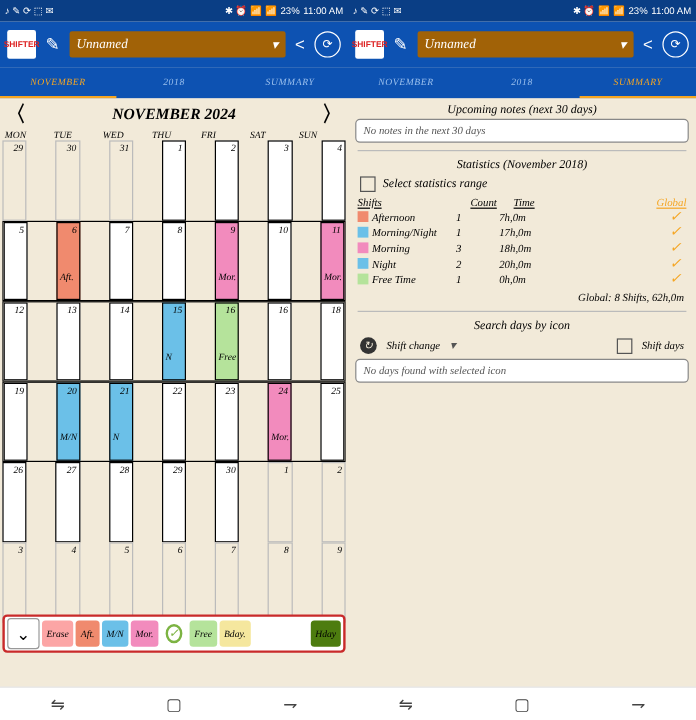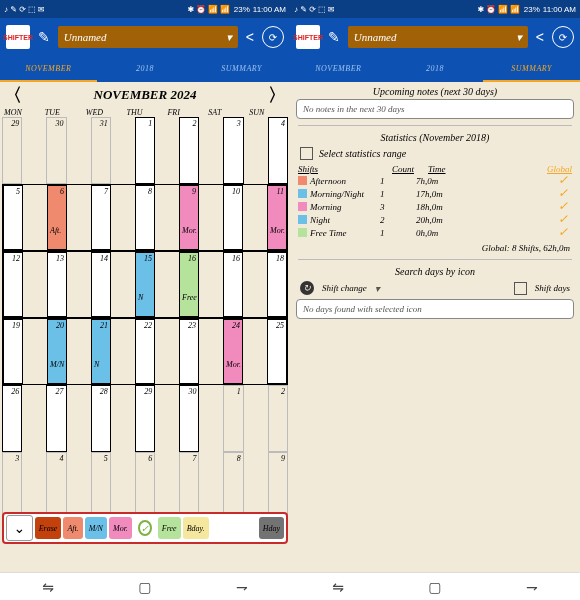--- a/index.html
+++ b/index.html
@@ -38,29 +38,29 @@
   .row.curr .cell { border: 1px solid #000; }
   .c-afternoon { background: #f08a6e; }
   .c-morning { background: #f28bbd; }
   .c-night { background: #6bc0e8; }
   .c-free { background: #b5e39b; }
   .today { background: #fff; }
 
   .shift-bar { position: absolute; bottom: 28px; left: 2px; right: 2px; height: 32px; border: 2px solid #c92a2a; border-radius: 4px; background: #fff; display: flex; align-items: center; padding: 2px; gap: 2px; }
   .sb-chev { width: 28px; height: 26px; border: 1px solid #999; border-radius: 3px; display: flex; align-items: center; justify-content: center; font-size: 14px; }
   .sb-chip { height: 22px; border-radius: 3px; display: flex; align-items: center; justify-content: center; font-size: 8px; font-family: 'Comic Sans MS', cursive; padding: 0 4px; font-style: italic; }
-  .chip-erase { background: #c2410c; }
+  .chip-erase { background: #fca5a5; }
   .chip-aft { background: #f08a6e; }
   .chip-mn { background: #6bc0e8; }
   .chip-mor { background: #f28bbd; }
   .chip-check { background: #fff; width: 22px; }
   .chip-check span { width: 16px; height: 16px; border: 2px solid #7cb342; border-radius: 50%; color: #7cb342; display: flex; align-items: center; justify-content: center; font-size: 10px; }
   .chip-free { background: #b5e39b; }
   .chip-bday { background: #f5e79e; }
-  .chip-hday { background: #737373; margin-left: 48px; }
+  .chip-hday { background: #4d7c0f; margin-left: 48px; }
 
   .navbar { height: 28px; background: #fff; border-top: 1px solid #ddd; display: flex; align-items: center; justify-content: space-around; font-size: 14px; color: #444; }
 
   
   .sec-title { font-family: 'Comic Sans MS', cursive; font-size: 10px; font-style: italic; text-align: center; margin: 4px 0 2px; }
   .box { margin: 0 6px 2px; border: 1px solid #888; border-radius: 4px; background: #fff; padding: 4px 6px; font-family: 'Comic Sans MS', cursive; font-style: italic; font-size: 9px; color: #555; }
   .divider { height: 1px; background: #bbb; margin: 6px 8px; }
   .stats-range { display: flex; align-items: center; gap: 6px; margin: 4px 10px; font-family: 'Comic Sans MS', cursive; font-size: 10px; font-style: italic; }
   .cb { width: 13px; height: 13px; border: 1.5px solid #555; }
   .stats-tbl { margin: 2px 8px; font-family: 'Comic Sans MS', cursive; font-style: italic; }

